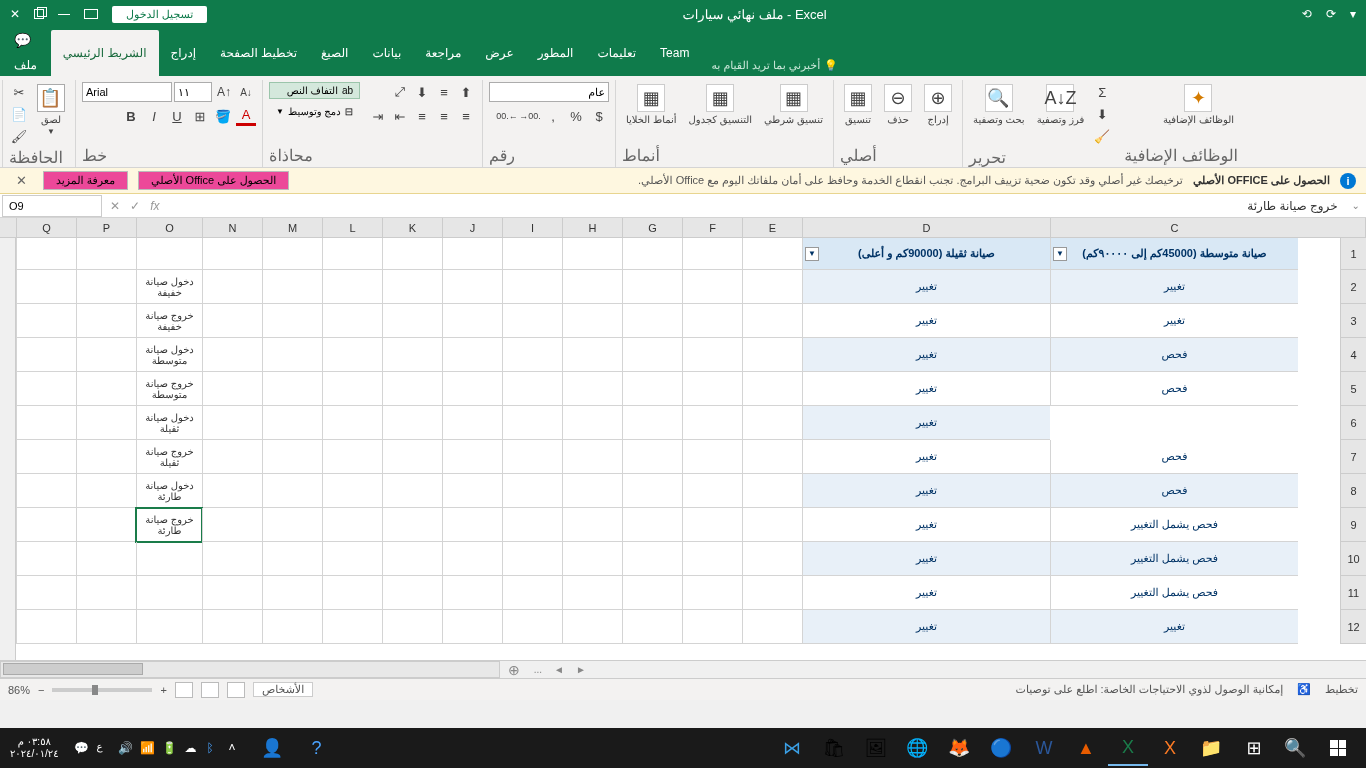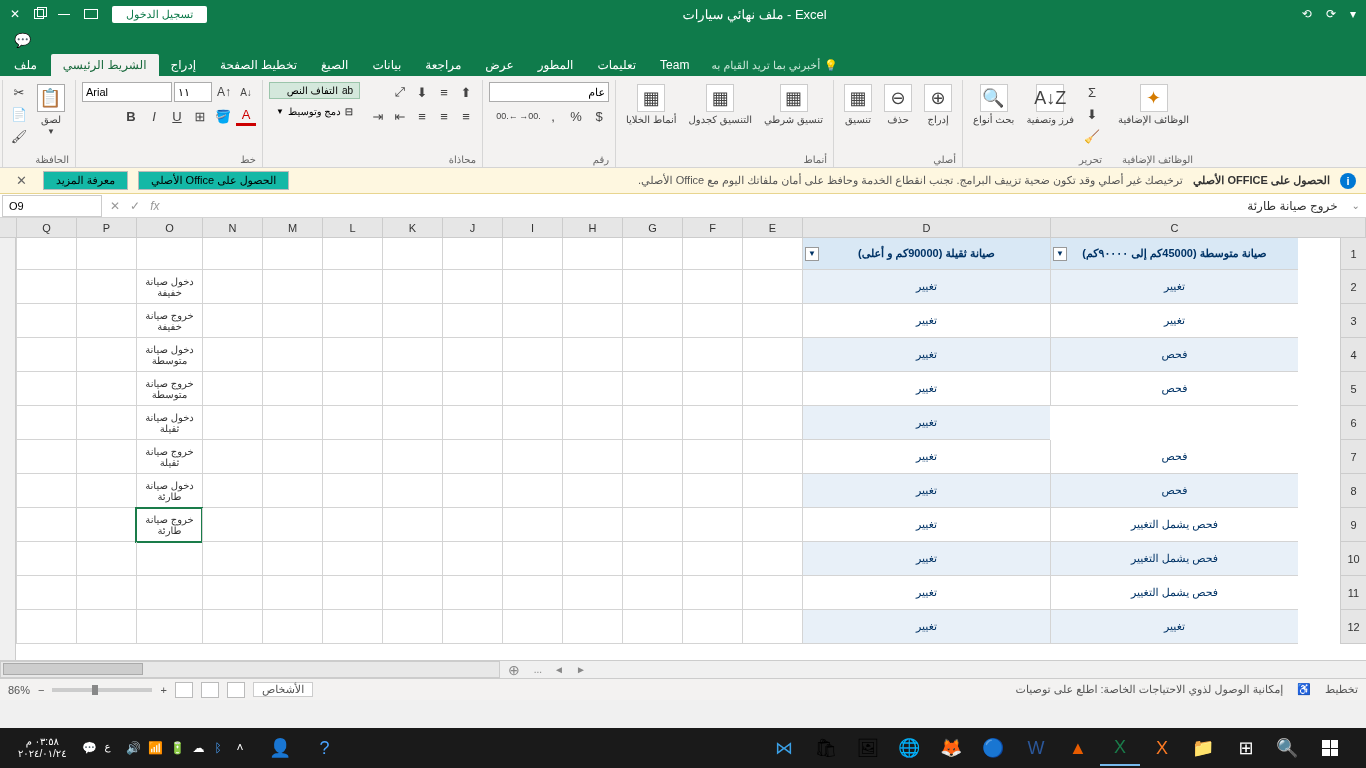--- a/index.html
+++ b/index.html
@@ -11,47 +11,47 @@
 .titlebar .center { flex: 1; text-align: center; font-size: 13px; }
 .titlebar .right { display: flex; gap: 14px; padding-right: 10px; align-items: center; }
 .titlebar .login-btn { background: #fff; color: #0f7b4b; padding: 2px 14px; border-radius: 2px; font-size: 11px; }
 
 
 .quickaccess { height: 24px; background: #0f7b4b; display: flex; align-items: center; padding-left: 14px; direction: ltr; }
 .quickaccess span { margin-right: 16px; color: #fff; font-size: 14px; }
 
 
 .ribbon-tabs { height: 24px; background: #0f7b4b; display: flex; flex-direction: row-reverse; align-items: flex-end; }
-.ribbon-tabs .tab { padding: 4px 12px; color: #fff; font-size: 12px; cursor: pointer; }
+.ribbon-tabs .tab { padding: 16px 12px; color: #fff; font-size: 12px; cursor: pointer; }
 .ribbon-tabs .tab.active { background: #f3f2f1; color: #1a6b3e; border-radius: 2px 2px 0 0; }
 .ribbon-tabs .file-tab { padding: 4px 14px; color: #fff; font-size: 12px; }
 .ribbon-tabs .tell-me { color: #c8e6d7; font-size: 11px; padding: 4px 10px; display: flex; align-items: center; gap: 4px; }
 
 
 .ribbon-body { height: 92px; background: #f3f2f1; border-bottom: 1px solid #d4d4d4; display: flex; flex-direction: row-reverse; padding: 4px 2px 0 2px; }
 .ribbon-group { border-left: 1px solid #d6d6d6; padding: 2px 6px; display: flex; flex-direction: column; justify-content: space-between; }
 .ribbon-group:last-child { border-left: none; }
-.ribbon-group-label { font-size: 10px; color: #666; text-align: right; padding-top: 2px; }
+.ribbon-group-label { font-size: 16px; color: #666; text-align: left; padding-top: 2px; }
 .ribbon-group-content { display: flex; gap: 4px; align-items: flex-start; }
 .rg-col { display: flex; flex-direction: column; gap: 2px; }
 .rg-btn { width: 20px; height: 20px; display: flex; align-items: center; justify-content: center; font-size: 13px; color: #444; }
 .rg-btn-lg { display: flex; flex-direction: column; align-items: center; gap: 2px; font-size: 10px; color: #444; padding: 2px 4px; }
 .rg-icon { width: 28px; height: 28px; background: #fff; border: 1px solid #ccc; display: flex; align-items: center; justify-content: center; font-size: 18px; }
 .font-select { width: 90px; height: 20px; font-size: 11px; border: 1px solid #acacac; background: #fff; padding: 0 3px; }
 .font-size-sel { width: 38px; height: 20px; font-size: 11px; border: 1px solid #acacac; background: #fff; padding: 0 3px; }
 .num-fmt-sel { width: 120px; height: 20px; font-size: 11px; border: 1px solid #acacac; background: #fff; padding: 0 3px; }
 .wrap-btn { display: flex; align-items: center; gap: 4px; font-size: 10px; padding: 2px 6px; border: 1px solid transparent; }
 .wrap-btn.active { background: #d4e8dc; border-color: #9bc5ab; }
 
 
 .msgbar { height: 26px; background: #fef7e0; border-bottom: 1px solid #e8d58f; display: flex; align-items: center; padding: 0 10px; font-size: 11px; gap: 10px; direction: rtl; }
 .msgbar .info-icon { width: 16px; height: 16px; background: #0078d4; border-radius: 50%; color: #fff; display: flex; align-items: center; justify-content: center; font-size: 11px; font-weight: bold; }
 .msgbar .msg-title { font-weight: bold; color: #333; }
 .msgbar .msg-text { color: #555; flex: 1; }
-.msgbar .msg-btn { background: #14b8a6; border: 1px solid #bbb; padding: 2px 12px; font-size: 11px; cursor: pointer; }
+.msgbar .msg-btn { background: #ec4899; border: 1px solid #bbb; padding: 2px 12px; font-size: 11px; cursor: pointer; }
 .msgbar .close-x { margin-right: auto; font-size: 13px; color: #666; cursor: pointer; padding: 0 6px; }
 
 
 .formula-row { height: 24px; background: #fff; border-bottom: 1px solid #d4d4d4; display: flex; align-items: center; direction: ltr; }
 .name-box { width: 100px; height: 22px; border: 1px solid #ccc; font-size: 11px; padding: 0 6px; margin-left: 2px; }
 .fx-area { display: flex; align-items: center; gap: 10px; padding: 0 8px; }
 .fx-area span { color: #999; font-size: 12px; }
 .formula-text { flex: 1; font-size: 12px; padding: 0 8px; text-align: right; direction: rtl; color: #333; }
 .expand-fx { padding: 0 6px; color: #888; font-size: 10px; }
 
@@ -82,21 +82,21 @@
 
 
 .statusbar { height: 22px; background: #f3f2f1; border-top: 1px solid #ccc; display: flex; align-items: center; font-size: 11px; color: #555; padding: 0 8px; direction: rtl; }
 .statusbar .left-status { flex: 1; display: flex; gap: 14px; align-items: center; }
 .statusbar .right-status { display: flex; gap: 8px; align-items: center; direction: ltr; }
 .zoom-slider { width: 100px; height: 4px; background: #ccc; position: relative; }
 .zoom-slider::after { content: ''; position: absolute; left: 40%; top: -3px; width: 6px; height: 10px; background: #888; }
 .view-btn { width: 18px; height: 16px; border: 1px solid #bbb; background: #fff; }
 
 
-.taskbar { height: 40px; background: #1a1a1a; position: absolute; bottom: 0; left: 0; right: 0; display: flex; align-items: center; direction: ltr; padding: 0 12px; }
+.taskbar { height: 40px; background: #1a1a1a; position: absolute; bottom: 0; left: 0; right: 0; display: flex; align-items: center; direction: ltr; padding: 0 4px; }
 .tb-left { display: flex; gap: 4px; align-items: center; color: #fff; font-size: 10px; }
 .tb-clock { text-align: center; line-height: 1.2; padding: 0 6px; }
 .tb-tray { display: flex; gap: 8px; align-items: center; padding: 0 6px; }
 .tb-tray-icon { width: 14px; height: 14px; color: #fff; font-size: 12px; }
 .tb-apps { flex: 1; display: flex; gap: 2px; justify-content: flex-end; padding: 0 4px; }
 .tb-app { width: 40px; height: 36px; display: flex; align-items: center; justify-content: center; font-size: 18px; }
 .tb-start { width: 40px; height: 36px; display: flex; align-items: center; justify-content: center; }
 .win-logo { width: 16px; height: 16px; display: grid; grid-template: 1fr 1fr / 1fr 1fr; gap: 1px; }
 .win-logo span { background: #fff; }
 </style>
@@ -269,21 +269,21 @@
         <div class="rg-btn">Σ</div>
         <div class="rg-btn">⬇</div>
         <div class="rg-btn">🧹</div>
       </div>
       <div class="rg-btn-lg">
           <div class="rg-icon">A↓Z</div>
           <span>فرز وتصفية</span>
         </div>
       <div class="rg-btn-lg">
           <div class="rg-icon">🔍</div>
-          <span>بحث أنواع</span>
+          <span>بحث وتصفية</span>
         </div>
     </div>
     <div class="ribbon-group-label">تحرير</div>
   </div>
 
   <div class="ribbon-group">
     <div class="ribbon-group-content">
       <div class="rg-btn-lg">
           <div class="rg-icon" style="color:#d47b00">✦</div>
           <span>الوظائف الإضافية</span>

